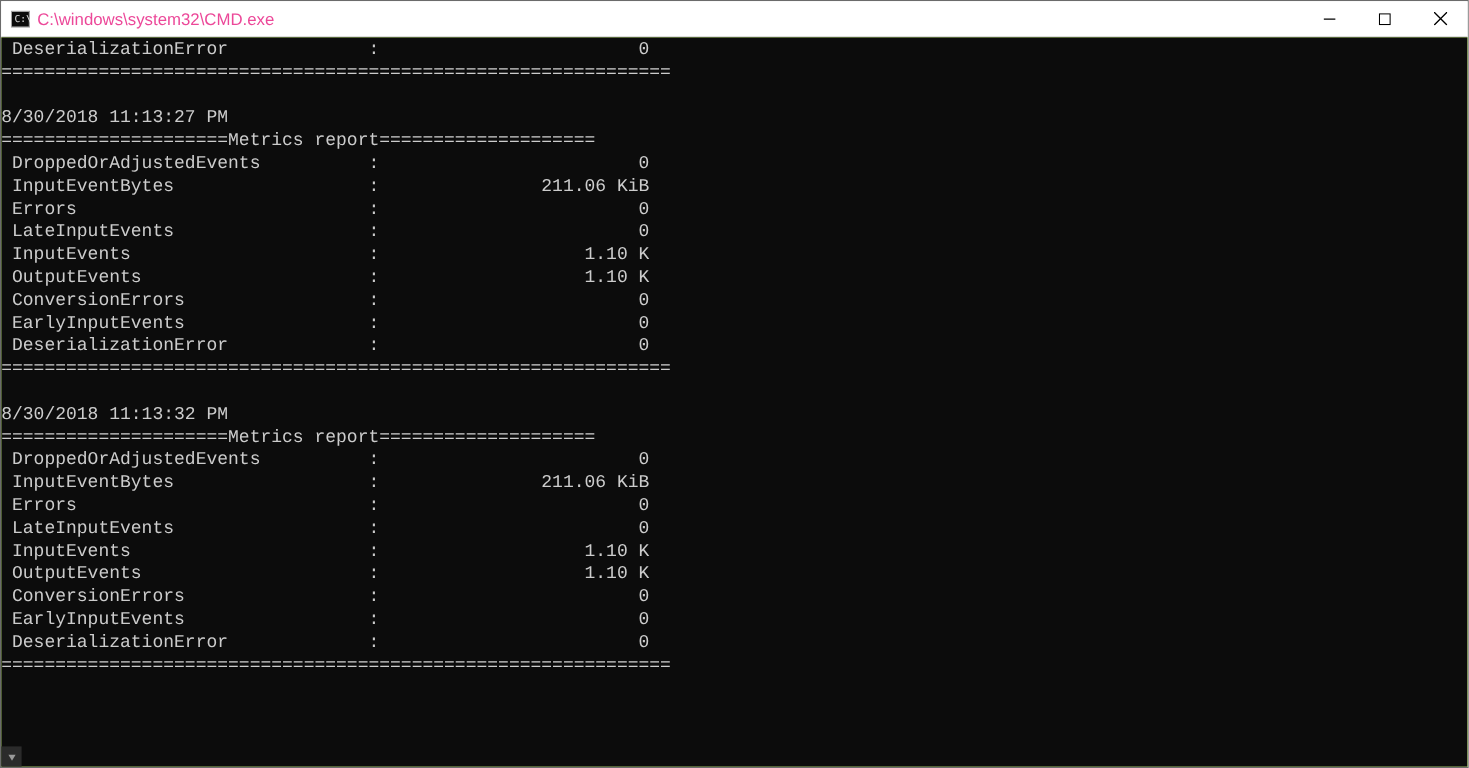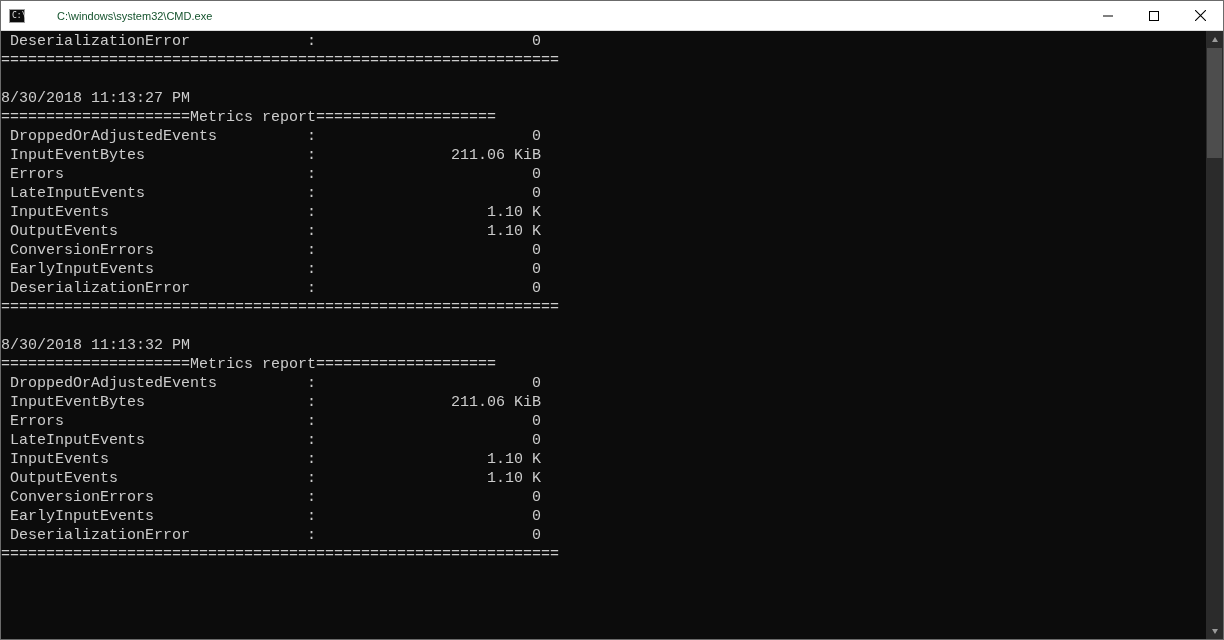--- a/index.html
+++ b/index.html
@@ -21,43 +21,42 @@
   }
   .titlebar .icon {
     width: 16px;
     height: 16px;
     margin: 0 6px 0 8px;
     display: inline-flex;
     align-items: center;
     justify-content: center;
   }
   .titlebar .title {
-    font-size: 11px;
-    color: #14532d;
+    font-size: 14px;
+    color: #ec4899;
     flex: 0 0 auto;
-    margin-left: 26px;
   }
   .titlebar .spacer { flex: 1 1 auto; }
   .titlebar .ctrl {
     width: 46px;
     height: 30px;
     display: flex;
     align-items: center;
     justify-content: center;
     font-size: 10px;
     color: #000;
     cursor: default;
   }
   .ctrl svg { width: 10px; height: 10px; stroke: #000; fill: none; stroke-width: 1; }
   .ctrl.close svg { width: 11px; height: 11px; }
   .client {
     flex: 1 1 auto;
     background: #bef264;
     display: flex;
-    flex-direction: row;
+    flex-direction: column;
     overflow: hidden;
   }
   .console {
     flex: 1 1 auto;
     background: #0c0c0c;
     color: #cccccc;
     font-family: Consolas, "Courier New", monospace;
     font-size: 15px;
     line-height: 19px;
     white-space: pre;

